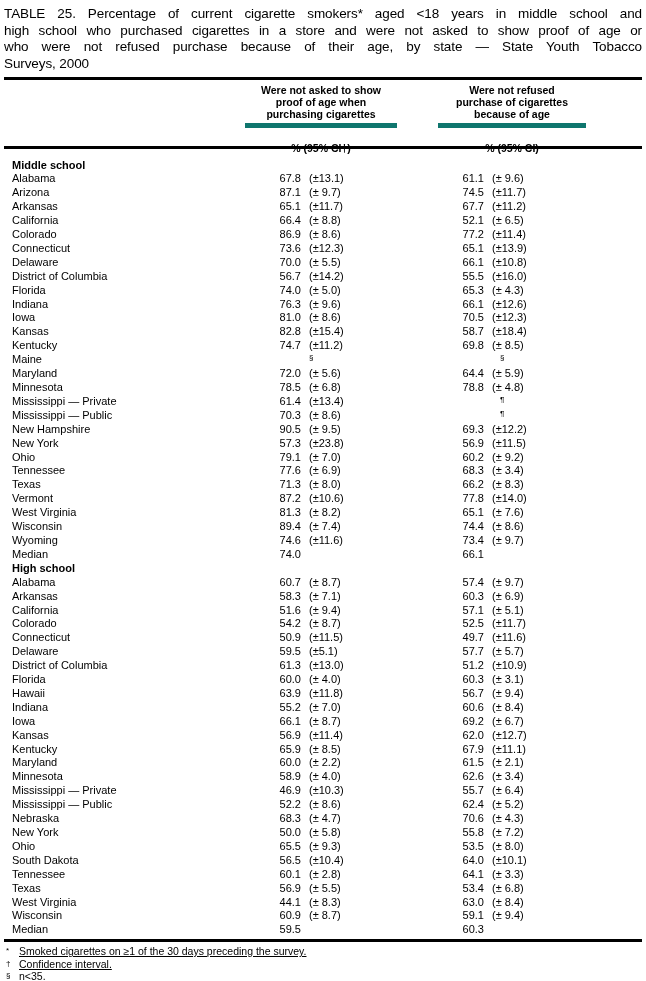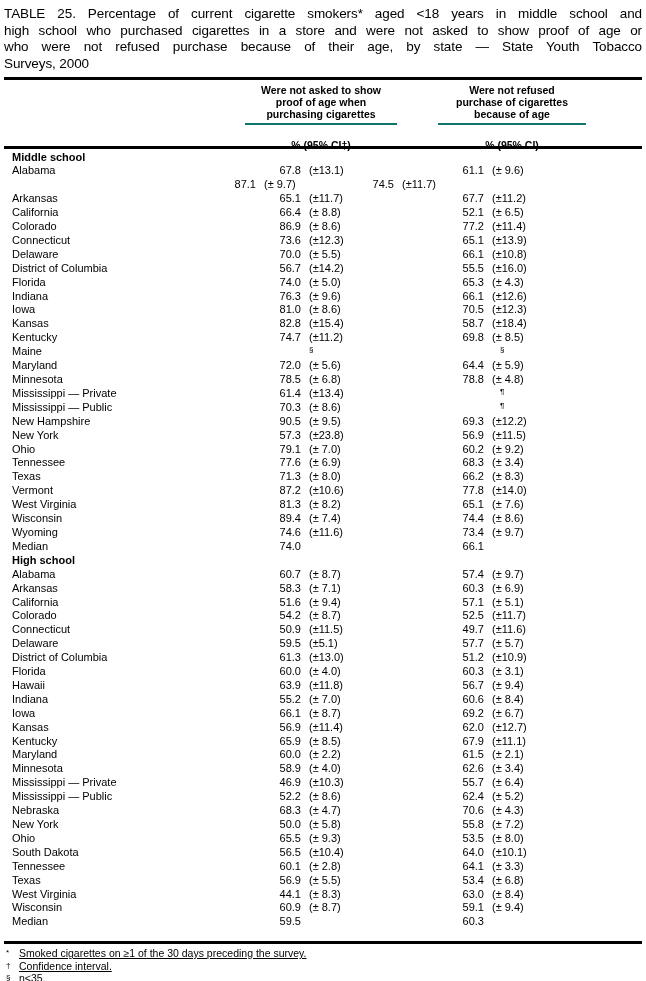--- a/index.html
+++ b/index.html
@@ -30,27 +30,27 @@
   .rule-bottom { height: 3px; }
 
   
   .thead { position: relative; height: 66px; }
   .hgroup { position: absolute; top: 5px; text-align: center; }
   .hg1 { left: 241px; width: 152px; }
   .hg2 { left: 434px; width: 148px; }
   .hlabel {
     font-weight: bold; font-size: 10.5px; line-height: 11.8px;
     white-space: pre-line;
-    border-bottom: 2px solid #0f766e;
+    border-bottom: 5px solid #0f766e;
     padding-bottom: 3px;
   }
   .hsub { font-weight: bold; font-size: 10.5px; margin-top: 14px; }
 
   
-  .tbody { padding-top: 2px; padding-bottom: 12px; }
+  .tbody { padding-top: 2px; padding-bottom: 2px; margin-top: 8px; }
   .trow {
     display: grid;
     grid-template-columns: 244px 45px 93px 90px auto;
     height: 13.92px; line-height: 13.92px;
     font-size: 11px;
     padding-left: 8px;
   }
   .section-row {
     font-weight: bold; font-size: 11px;
     height: 13.92px; line-height: 13.92px;
@@ -108,20 +108,21 @@
   <div class="tbody" id="tbody">
       <div class="section-row">Middle school</div>
       <div class="trow">
         <div class="cell-state">Alabama</div>
         <div class="cell-pct">67.8</div>
         <div class="cell-ci ci1">(±13.1)</div>
         <div class="cell-pct">61.1</div>
         <div class="cell-ci ci2">(± 9.6)</div>
       </div>
       <div class="trow">
+        <div class="cell-state">Arizona</div>
         <div class="cell-pct">87.1</div>
         <div class="cell-ci ci1">(± 9.7)</div>
         <div class="cell-pct">74.5</div>
         <div class="cell-ci ci2">(±11.7)</div>
       </div>
       <div class="trow">
         <div class="cell-state">Arkansas</div>
         <div class="cell-pct">65.1</div>
         <div class="cell-ci ci1">(±11.7)</div>
         <div class="cell-pct">67.7</div>

